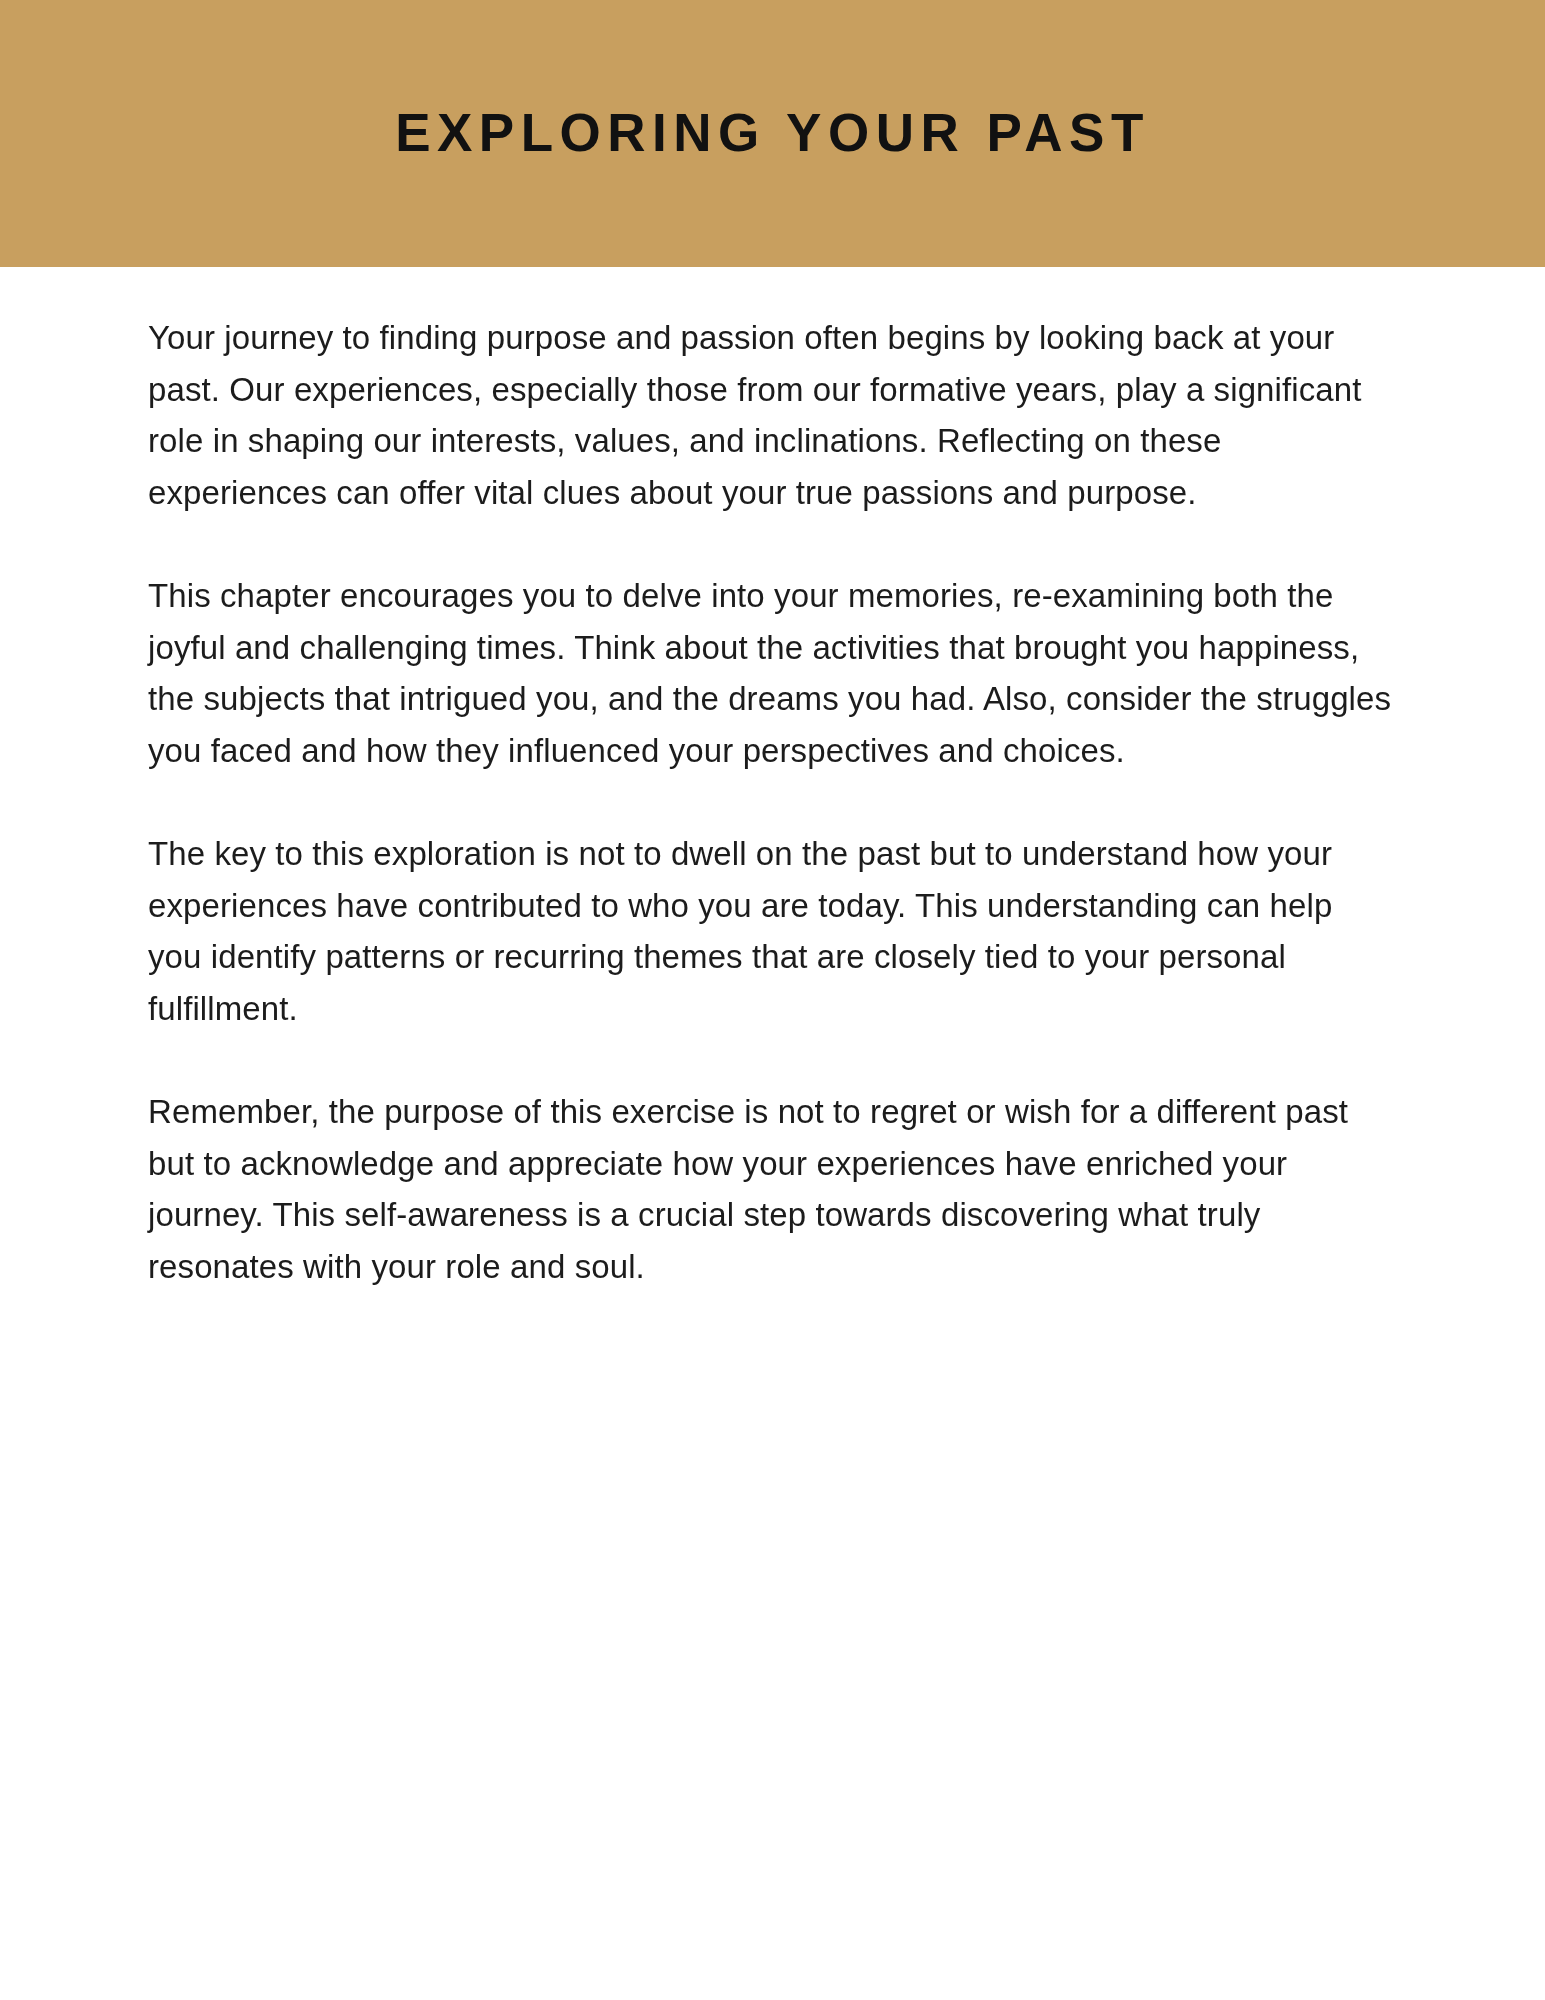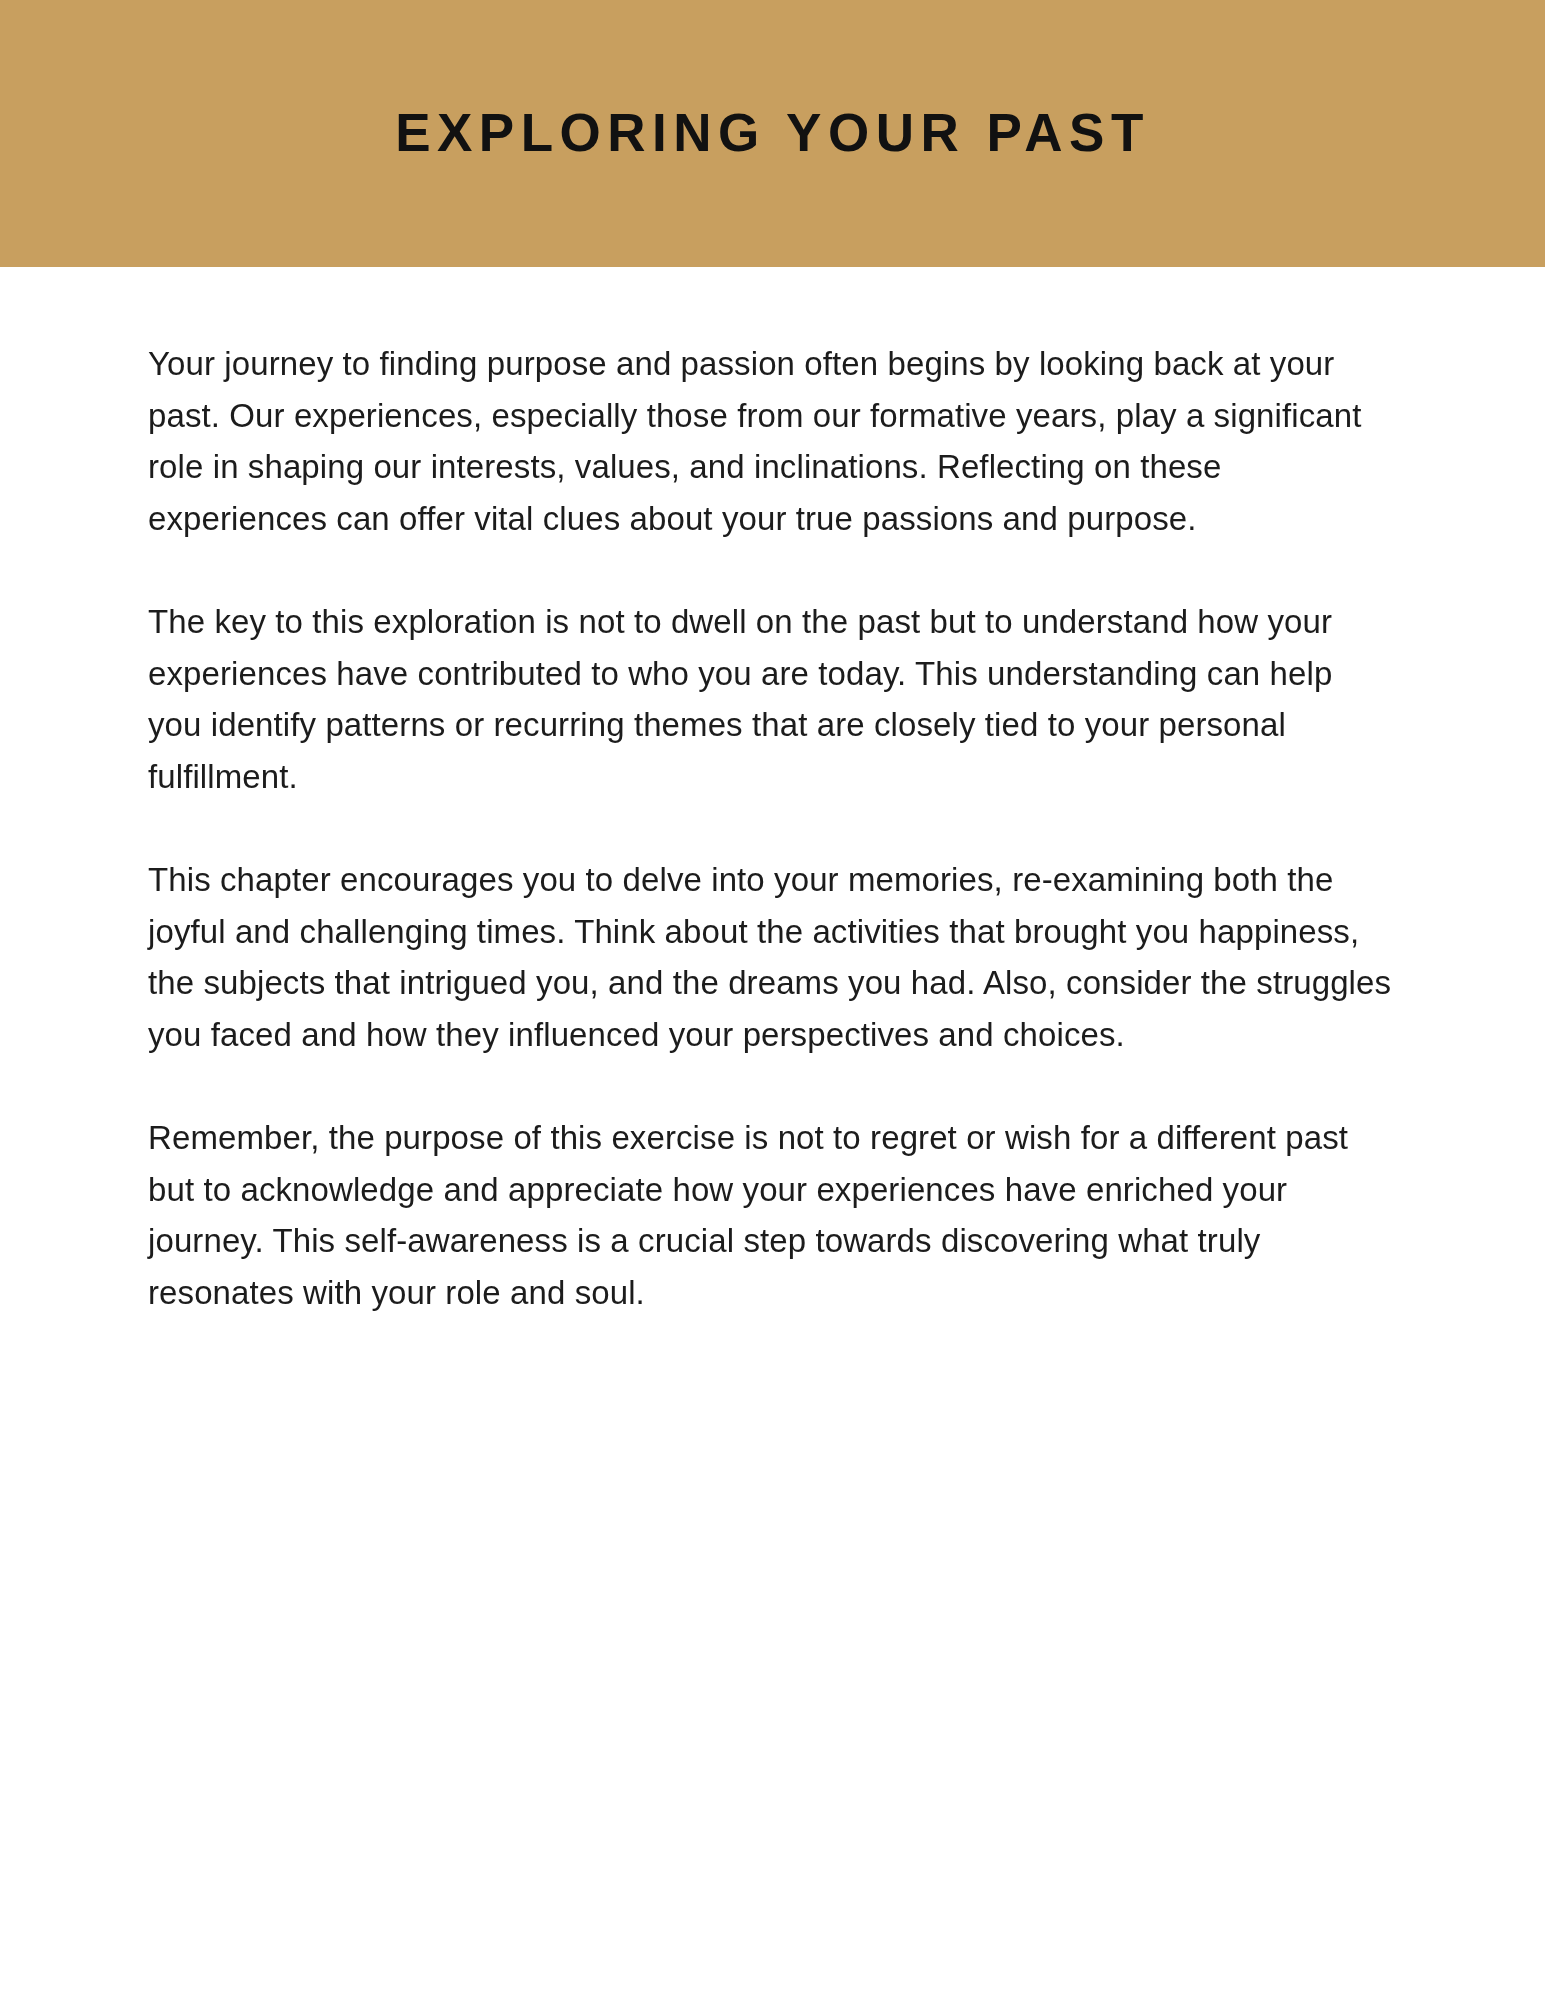--- a/index.html
+++ b/index.html
@@ -35,21 +35,21 @@
     font-weight: 700;
     letter-spacing: 6.5px;
     color: #111111;
     text-align: left;
     margin: 12px;
     padding: 0 40px;
     line-height: 1.1;
     text-transform: uppercase;
   }
   .content {
-    padding: 71px 150px 0 148px;
+    padding: 45px 150px 0 148px;
     box-sizing: border-box;
   }
   .body-paragraph {
     font-family: "Liberation Sans", sans-serif;
     font-size: 33px;
     line-height: 51.5px;
     color: #1c1c1c;
     margin: 0 0 52px 0;
     max-width: 1252px;
     letter-spacing: 0.1px;
@@ -62,18 +62,18 @@
 <body>
 
 <div class="page">
 
   <div class="header-band">
     <h1 class="header-title">EXPLORING YOUR PAST</h1>
   </div>
 
   <div class="content">
     <p class="body-paragraph">Your journey to finding purpose and passion often begins by looking back at your past. Our experiences, especially those from our formative years, play a significant role in shaping our interests, values, and inclinations. Reflecting on these experiences can offer vital clues about your true passions and purpose.</p>
+    <p class="body-paragraph">This chapter encourages you to delve into your memories, re-examining both the joyful and challenging times. Think about the activities that brought you happiness, the subjects that intrigued you, and the dreams you had. Also, consider the struggles you faced and how they influenced your perspectives and choices.</p>
     <p class="body-paragraph">The key to this exploration is not to dwell on the past but to understand how your experiences have contributed to who you are today. This understanding can help you identify patterns or recurring themes that are closely tied to your personal fulfillment.</p>
-    <p class="body-paragraph">This chapter encourages you to delve into your memories, re-examining both the joyful and challenging times. Think about the activities that brought you happiness, the subjects that intrigued you, and the dreams you had. Also, consider the struggles you faced and how they influenced your perspectives and choices.</p>
     <p class="body-paragraph">Remember, the purpose of this exercise is not to regret or wish for a different past but to acknowledge and appreciate how your experiences have enriched your journey. This self-awareness is a crucial step towards discovering what truly resonates with your role and soul.</p>
   </div>
 
 </div>
 
 </body></html>

